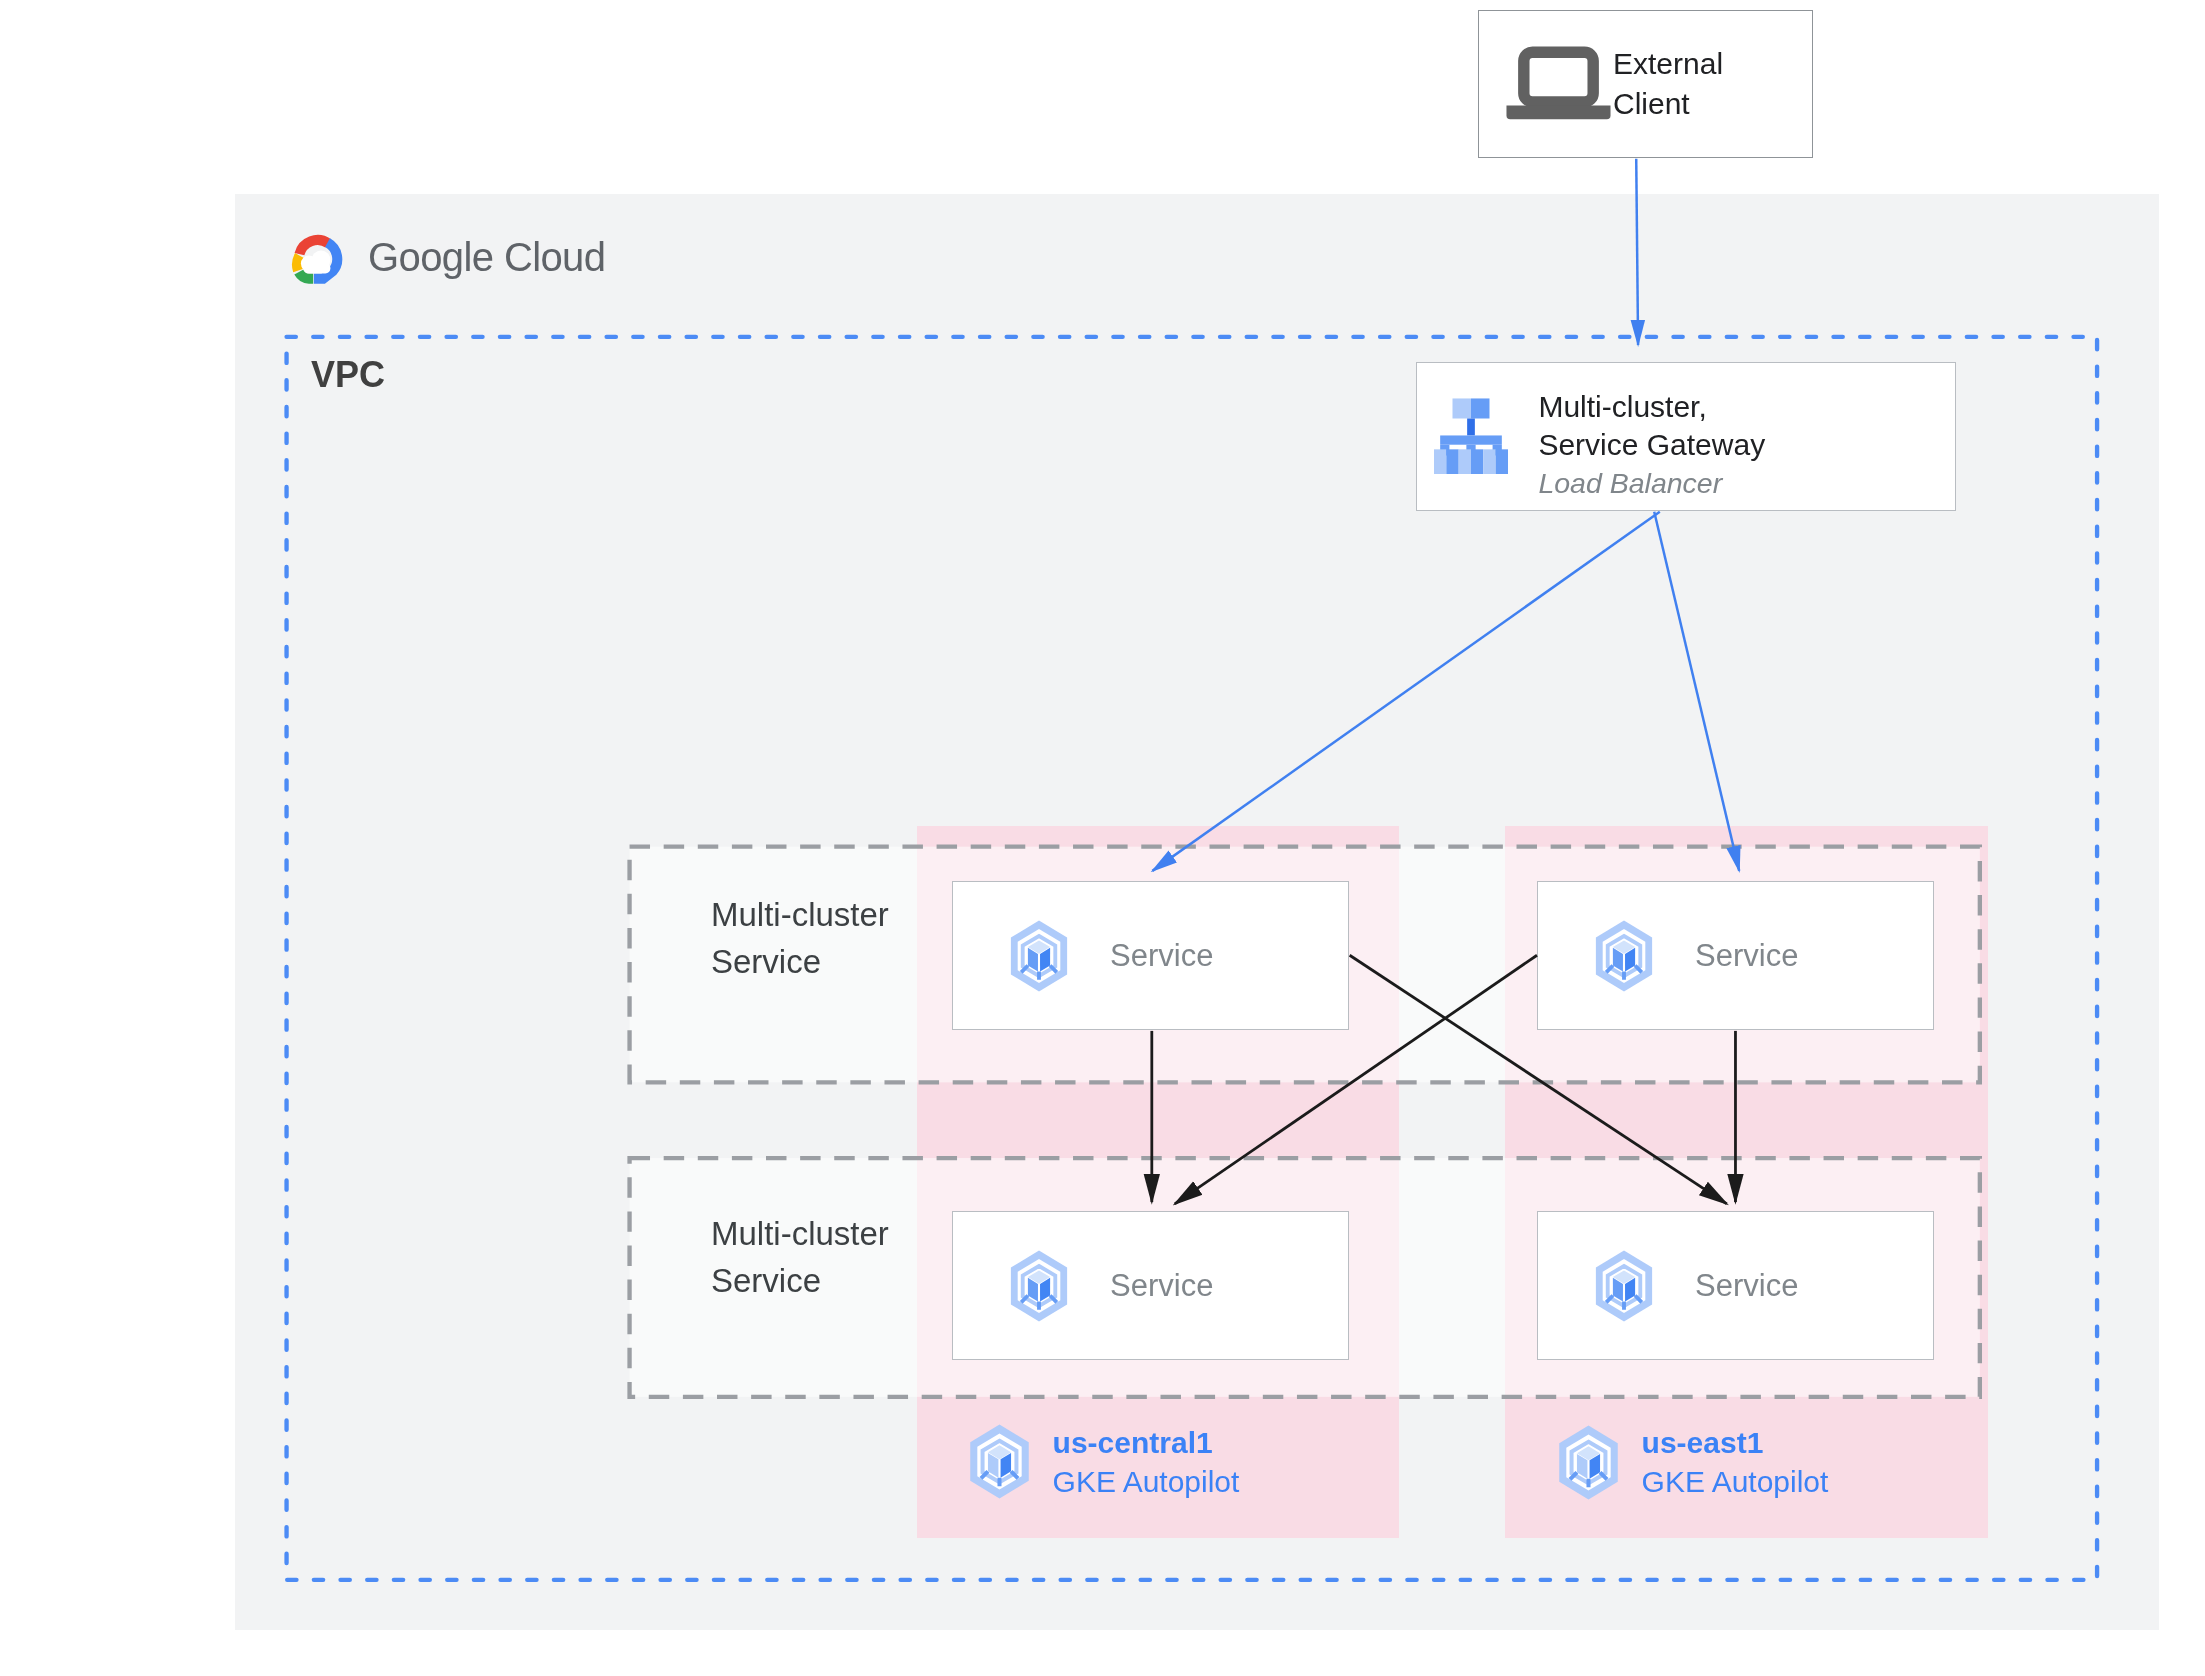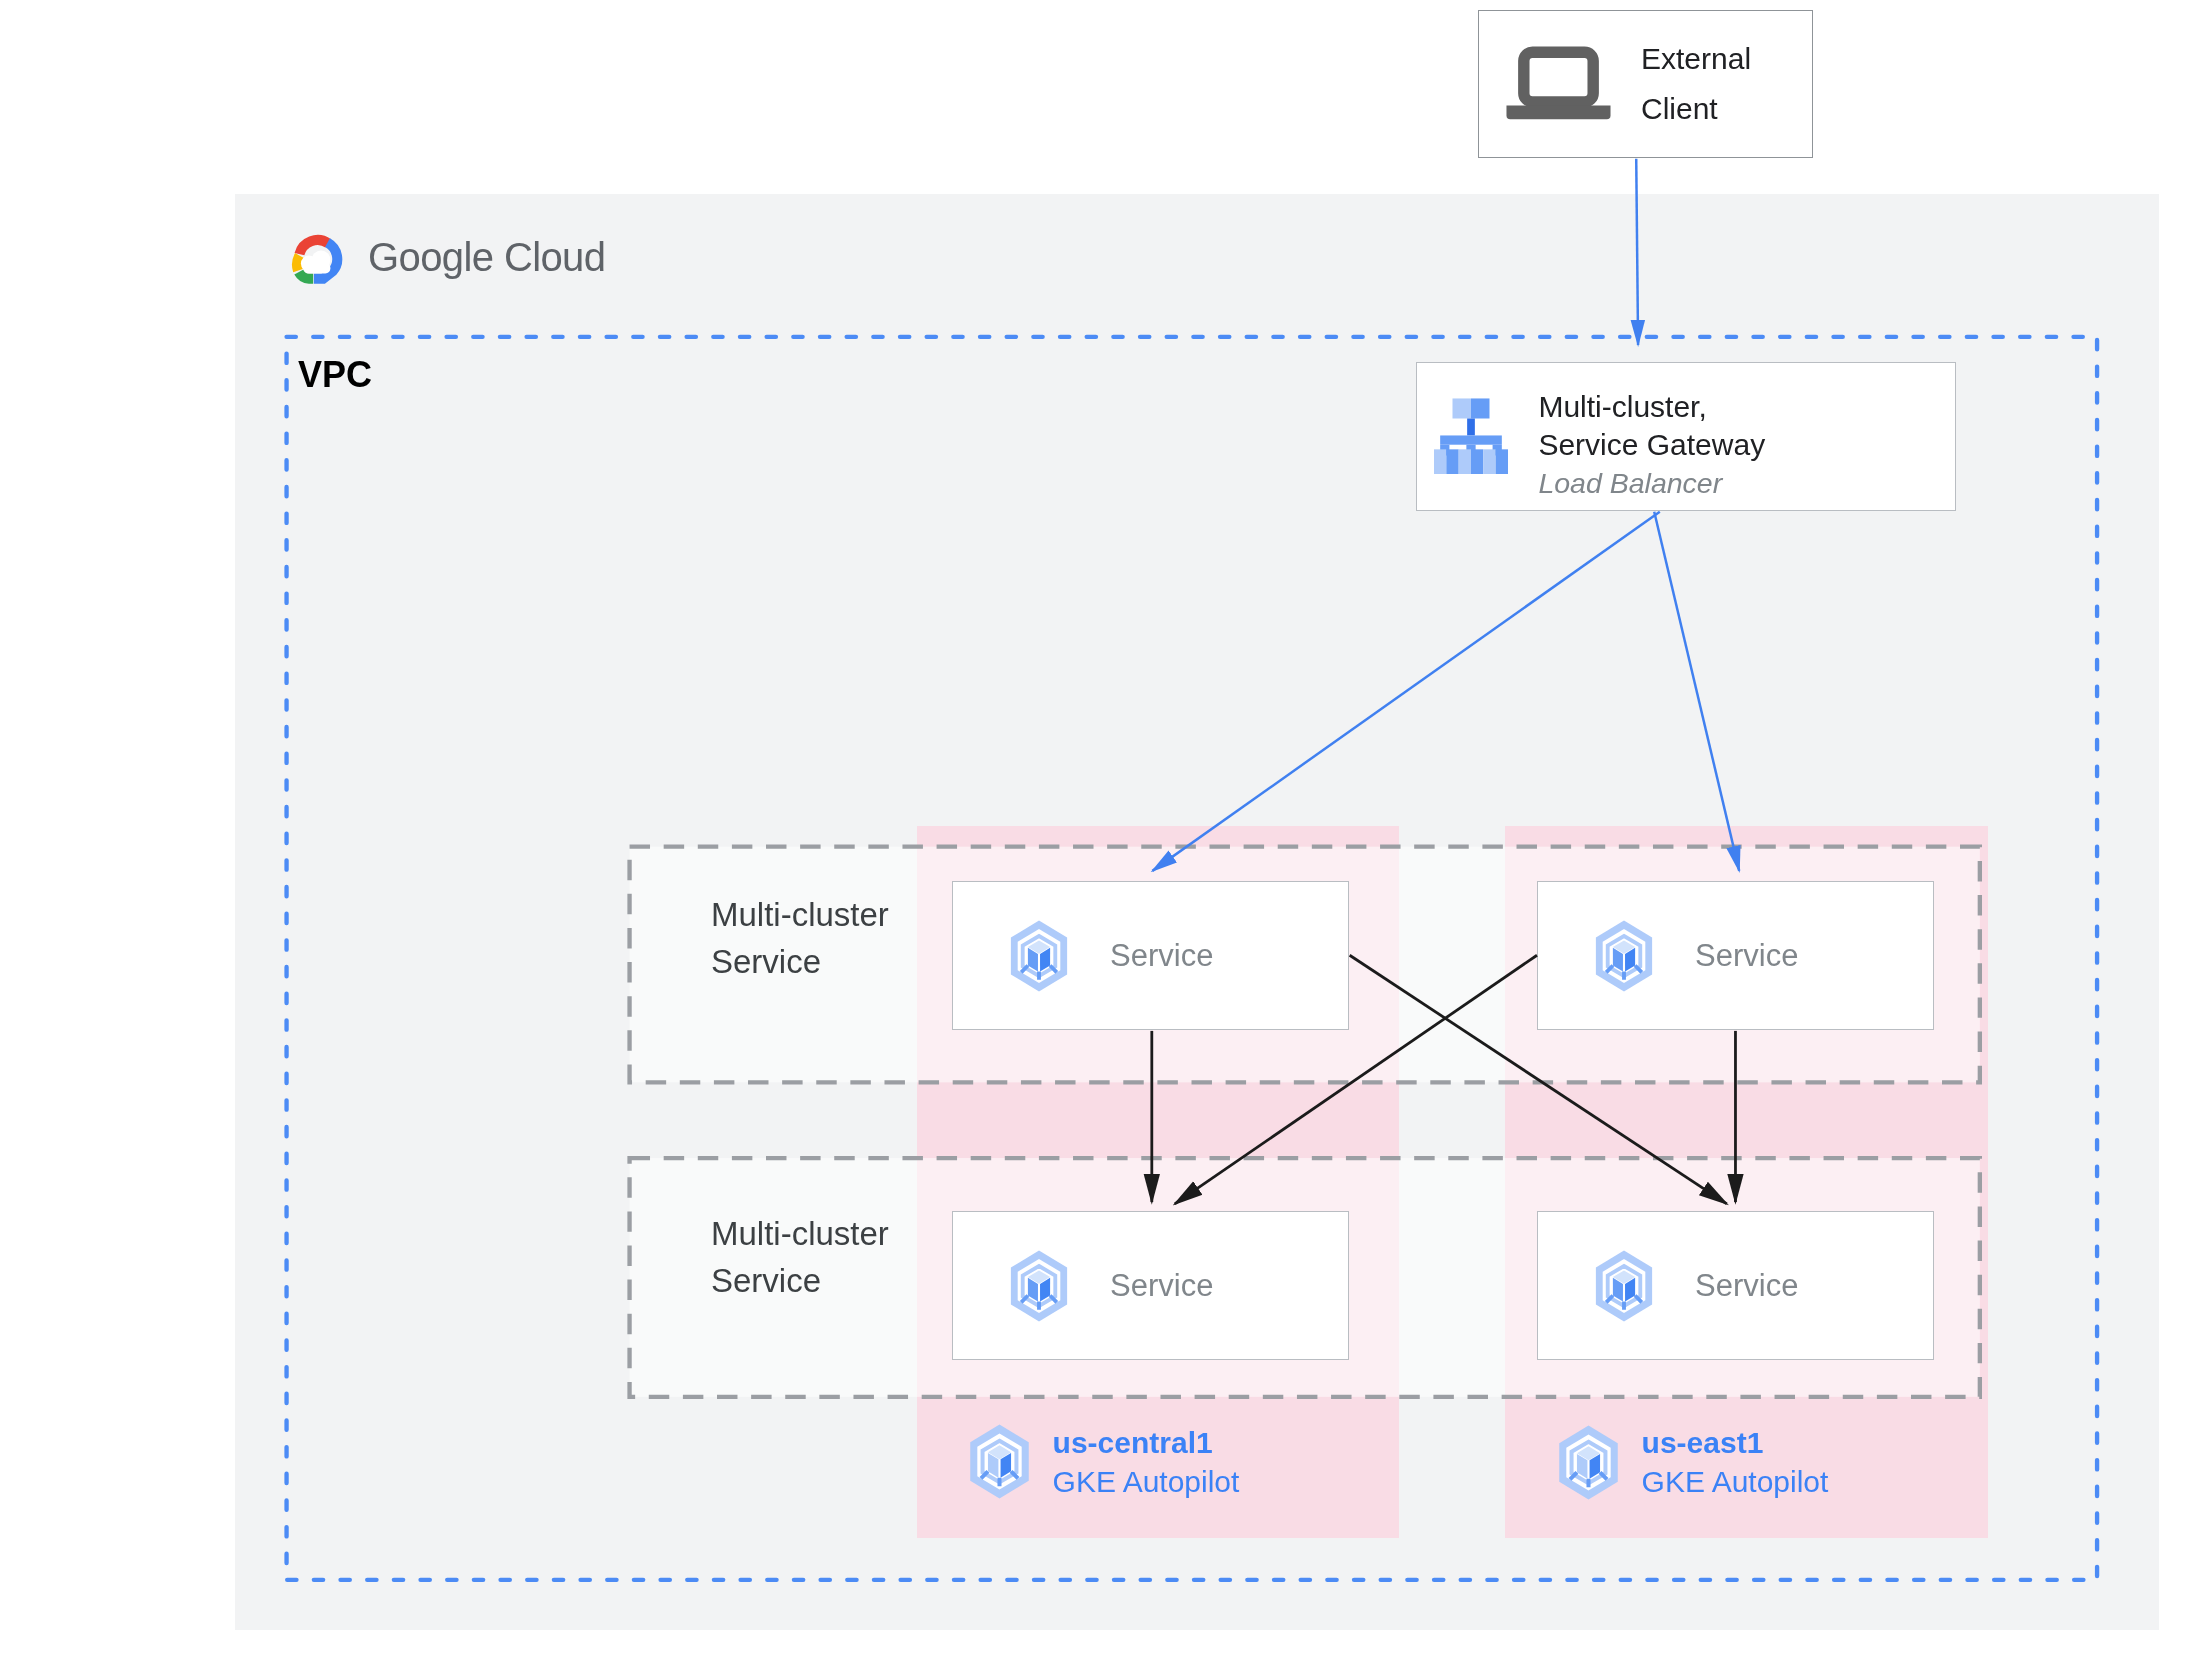--- a/index.html
+++ b/index.html
@@ -7,24 +7,24 @@
           font-family:"Liberation Sans","DejaVu Sans",sans-serif;}
   .abs{position:absolute;}
   #gray-panel{left:235px;top:194px;width:1924px;height:1436px;background:#f2f3f4;z-index:1;}
   .pink-col{background:#f9dce5;z-index:2;}
   #pink-left{left:917px;top:826px;width:482px;height:712px;}
   #pink-right{left:1505px;top:826px;width:483px;height:712px;}
   #bg-svg{left:0;top:0;z-index:3;}
   #arrow-svg{left:0;top:0;z-index:9;pointer-events:none;}
   #brand{left:280px;top:227px;display:flex;align-items:center;gap:16px;z-index:4;}
   #brand .brand-text{font-size:40px;color:#5f6368;letter-spacing:-0.6px;}
-  #vpc-label{left:298px;top:354px;font-size:36px;font-weight:bold;color:#000000;z-index:4;}
+  #vpc-label{left:311px;top:354px;font-size:36px;font-weight:bold;color:#404040;z-index:4;}
   .node{background:#ffffff;display:flex;align-items:center;z-index:5;box-sizing:border-box;}
   #client-box{left:1478px;top:10px;width:335px;height:148px;border:1.9px solid #8f9498;padding-left:25px;z-index:5;}
-  #client-box .txt{margin-left:28px;width:155px;font-size:30px;line-height:50px;color:#202124;}
+  #client-box .txt{width:155px;font-size:30px;line-height:40px;color:#202124;}
   #gateway-box{left:1416px;top:362px;width:540px;height:149px;border:1.2px solid #b9bdc2;padding-left:17.4px;}
   #gateway-box .txt{margin-left:30px;font-size:30px;line-height:38px;color:#202124;margin-top:16px;}
   #gateway-box .sub{color:#80868b;font-size:28.5px;font-style:italic;}
   .svc{width:397px;height:149px;border:1.2px solid #b9bdc2;padding-left:53px;}
   .svc .txt{margin-left:38px;font-size:31px;color:#80868b;}
   #svc-lt{left:952px;top:881px;} #svc-rt{left:1537px;top:881px;}
   #svc-lb{left:952px;top:1211px;} #svc-rb{left:1537px;top:1211px;}
   .row-label{left:711px;font-size:33px;line-height:47px;color:#3c4043;z-index:6;}
   #row1-label{top:891px;} #row2-label{top:1210px;}
   .footer{display:flex;align-items:flex-start;z-index:6;}

